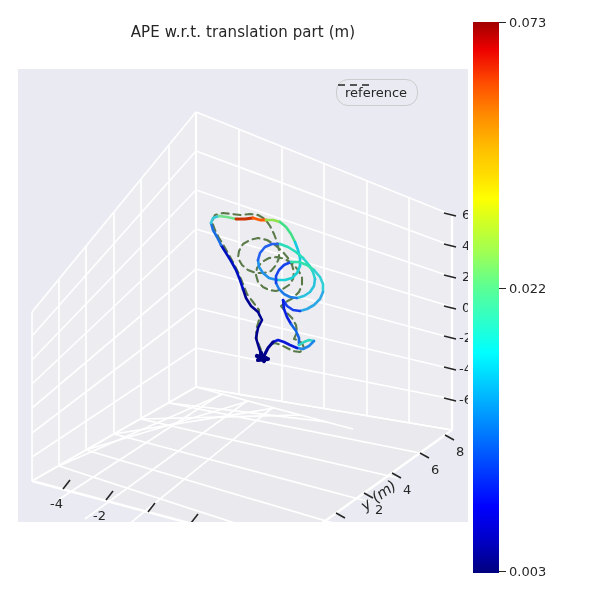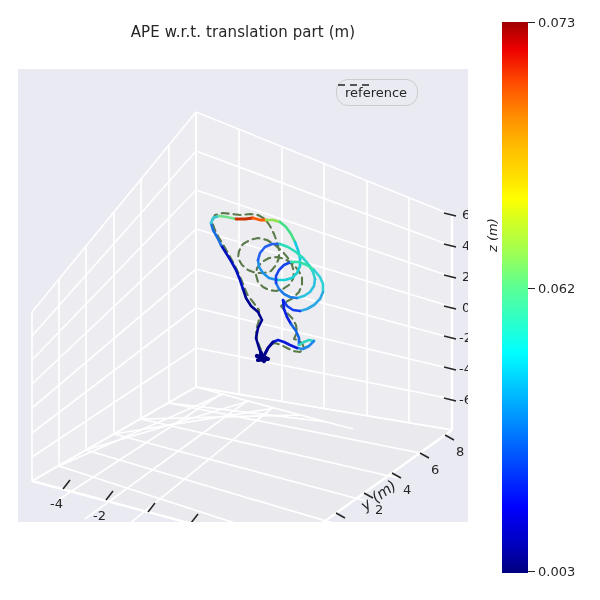--- a/index.html
+++ b/index.html
@@ -36,21 +36,21 @@
   .legend{
     position:absolute;left:336px;top:79px;
     background:#eaeaf2;border:1px solid #cccccc;border-radius:12px;
     padding:5px 10px 5px 8px;display:flex;align-items:center;gap:9px;
     box-shadow:none;
   }
   .legend-line{display:block;}
   .legend-text{color:#262626;font-size:13px;white-space:nowrap;}
 
   
-  .cbar-wrap{position:absolute;left:502px;top:22px;width:26px;height:551px;}
+  .cbar-wrap{position:absolute;left:473px;top:22px;width:26px;height:551px;}
   .cbar{
     width:26px;height:551px;
     background:linear-gradient(to top,
       #00007f 0%,
       #0000c8 6%,
       #0000ff 12%,
       #0040ff 19%,
       #0080ff 26%,
       #00bfff 33%,
       #00ffff 40%,
@@ -274,19 +274,19 @@
 
   <div class="cbar-axis-label">z (m)</div>
 
   <div class="cbar-wrap">
     <div class="cbar"></div>
 
     <div class="cbar-tick" style="top:0px;"></div>
     <div class="cbar-label" style="top:0px;">0.073</div>
 
     <div class="cbar-tick" style="top:266px;"></div>
-    <div class="cbar-label" style="top:266px;">0.062</div>
+    <div class="cbar-label" style="top:266px;">0.022</div>
 
     <div class="cbar-tick" style="top:549px;"></div>
     <div class="cbar-label" style="top:549px;">0.003</div>
   </div>
 
 </div>
 
 </body></html>

